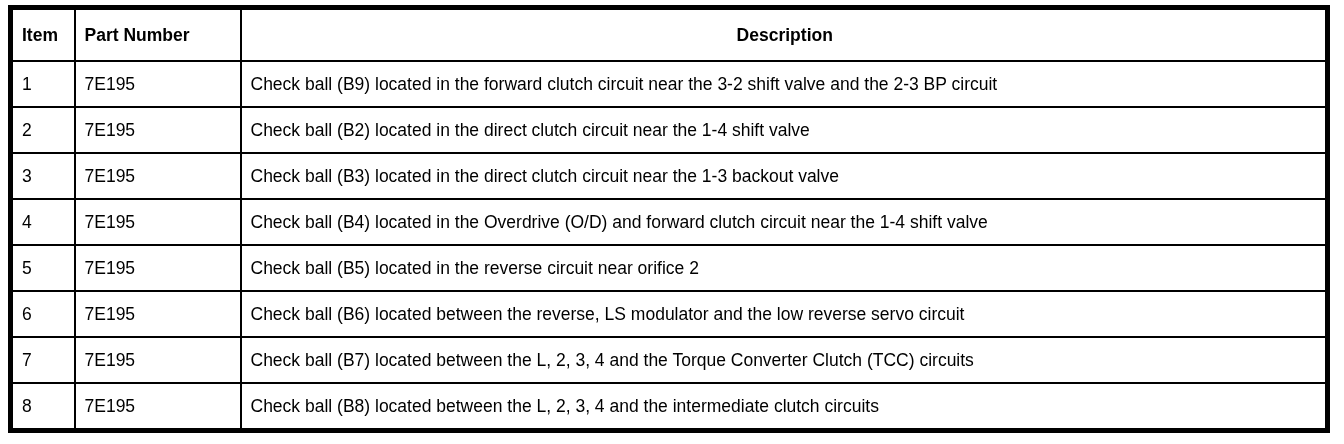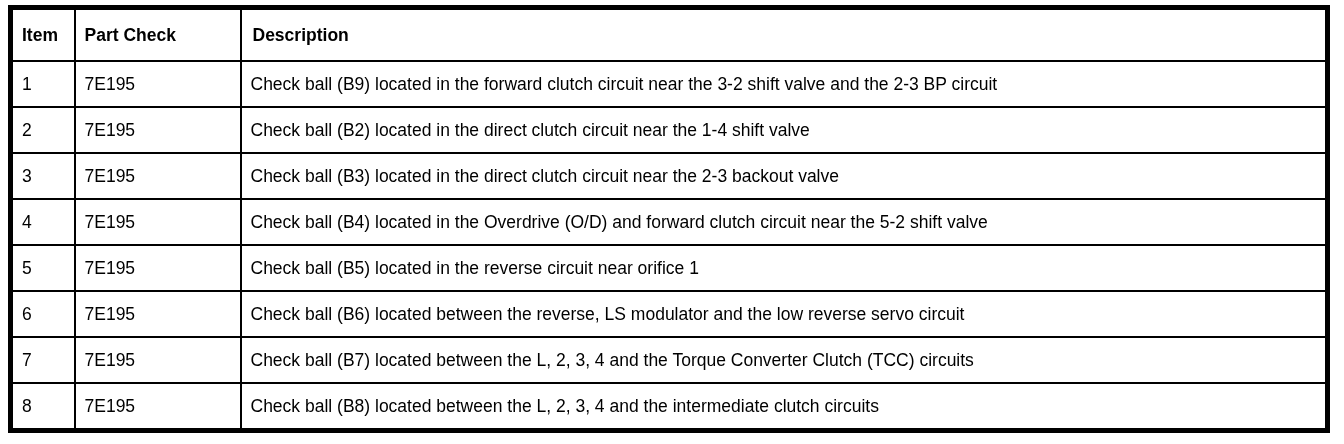--- a/index.html
+++ b/index.html
@@ -34,69 +34,70 @@
     vertical-align: middle;
     overflow: hidden;
     white-space: nowrap;
   }
   table.parts thead th {
     font-weight: bold;
     text-align: left;
     height: 34px;
   }
   table.parts thead th.desc-head {
+    text-align: center;
     padding-left: 11px;
   }
   table.parts tbody td {
     font-weight: normal;
     height: 28px;
   }
 </style>
 </head>
 <body>
 
 <div class="page">
   <table class="parts">
     <colgroup>
       <col class="col-item">
       <col class="col-part">
       <col class="col-desc">
     </colgroup>
     <thead>
       <tr>
         <th>Item</th>
-        <th>Part Check</th>
+        <th>Part Number</th>
         <th class="desc-head">Description</th>
       </tr>
     </thead>
     <tbody>
         <tr>
           <td>1</td>
           <td>7E195</td>
           <td>Check ball (B9) located in the forward clutch circuit near the 3-2 shift valve and the 2-3 BP circuit</td>
         </tr>
         <tr>
           <td>2</td>
           <td>7E195</td>
           <td>Check ball (B2) located in the direct clutch circuit near the 1-4 shift valve</td>
         </tr>
         <tr>
           <td>3</td>
           <td>7E195</td>
-          <td>Check ball (B3) located in the direct clutch circuit near the 2-3 backout valve</td>
+          <td>Check ball (B3) located in the direct clutch circuit near the 1-3 backout valve</td>
         </tr>
         <tr>
           <td>4</td>
           <td>7E195</td>
-          <td>Check ball (B4) located in the Overdrive (O/D) and forward clutch circuit near the 5-2 shift valve</td>
+          <td>Check ball (B4) located in the Overdrive (O/D) and forward clutch circuit near the 1-4 shift valve</td>
         </tr>
         <tr>
           <td>5</td>
           <td>7E195</td>
-          <td>Check ball (B5) located in the reverse circuit near orifice 1</td>
+          <td>Check ball (B5) located in the reverse circuit near orifice 2</td>
         </tr>
         <tr>
           <td>6</td>
           <td>7E195</td>
           <td>Check ball (B6) located between the reverse, LS modulator and the low reverse servo circuit</td>
         </tr>
         <tr>
           <td>7</td>
           <td>7E195</td>
           <td>Check ball (B7) located between the L, 2, 3, 4 and the Torque Converter Clutch (TCC) circuits</td>

